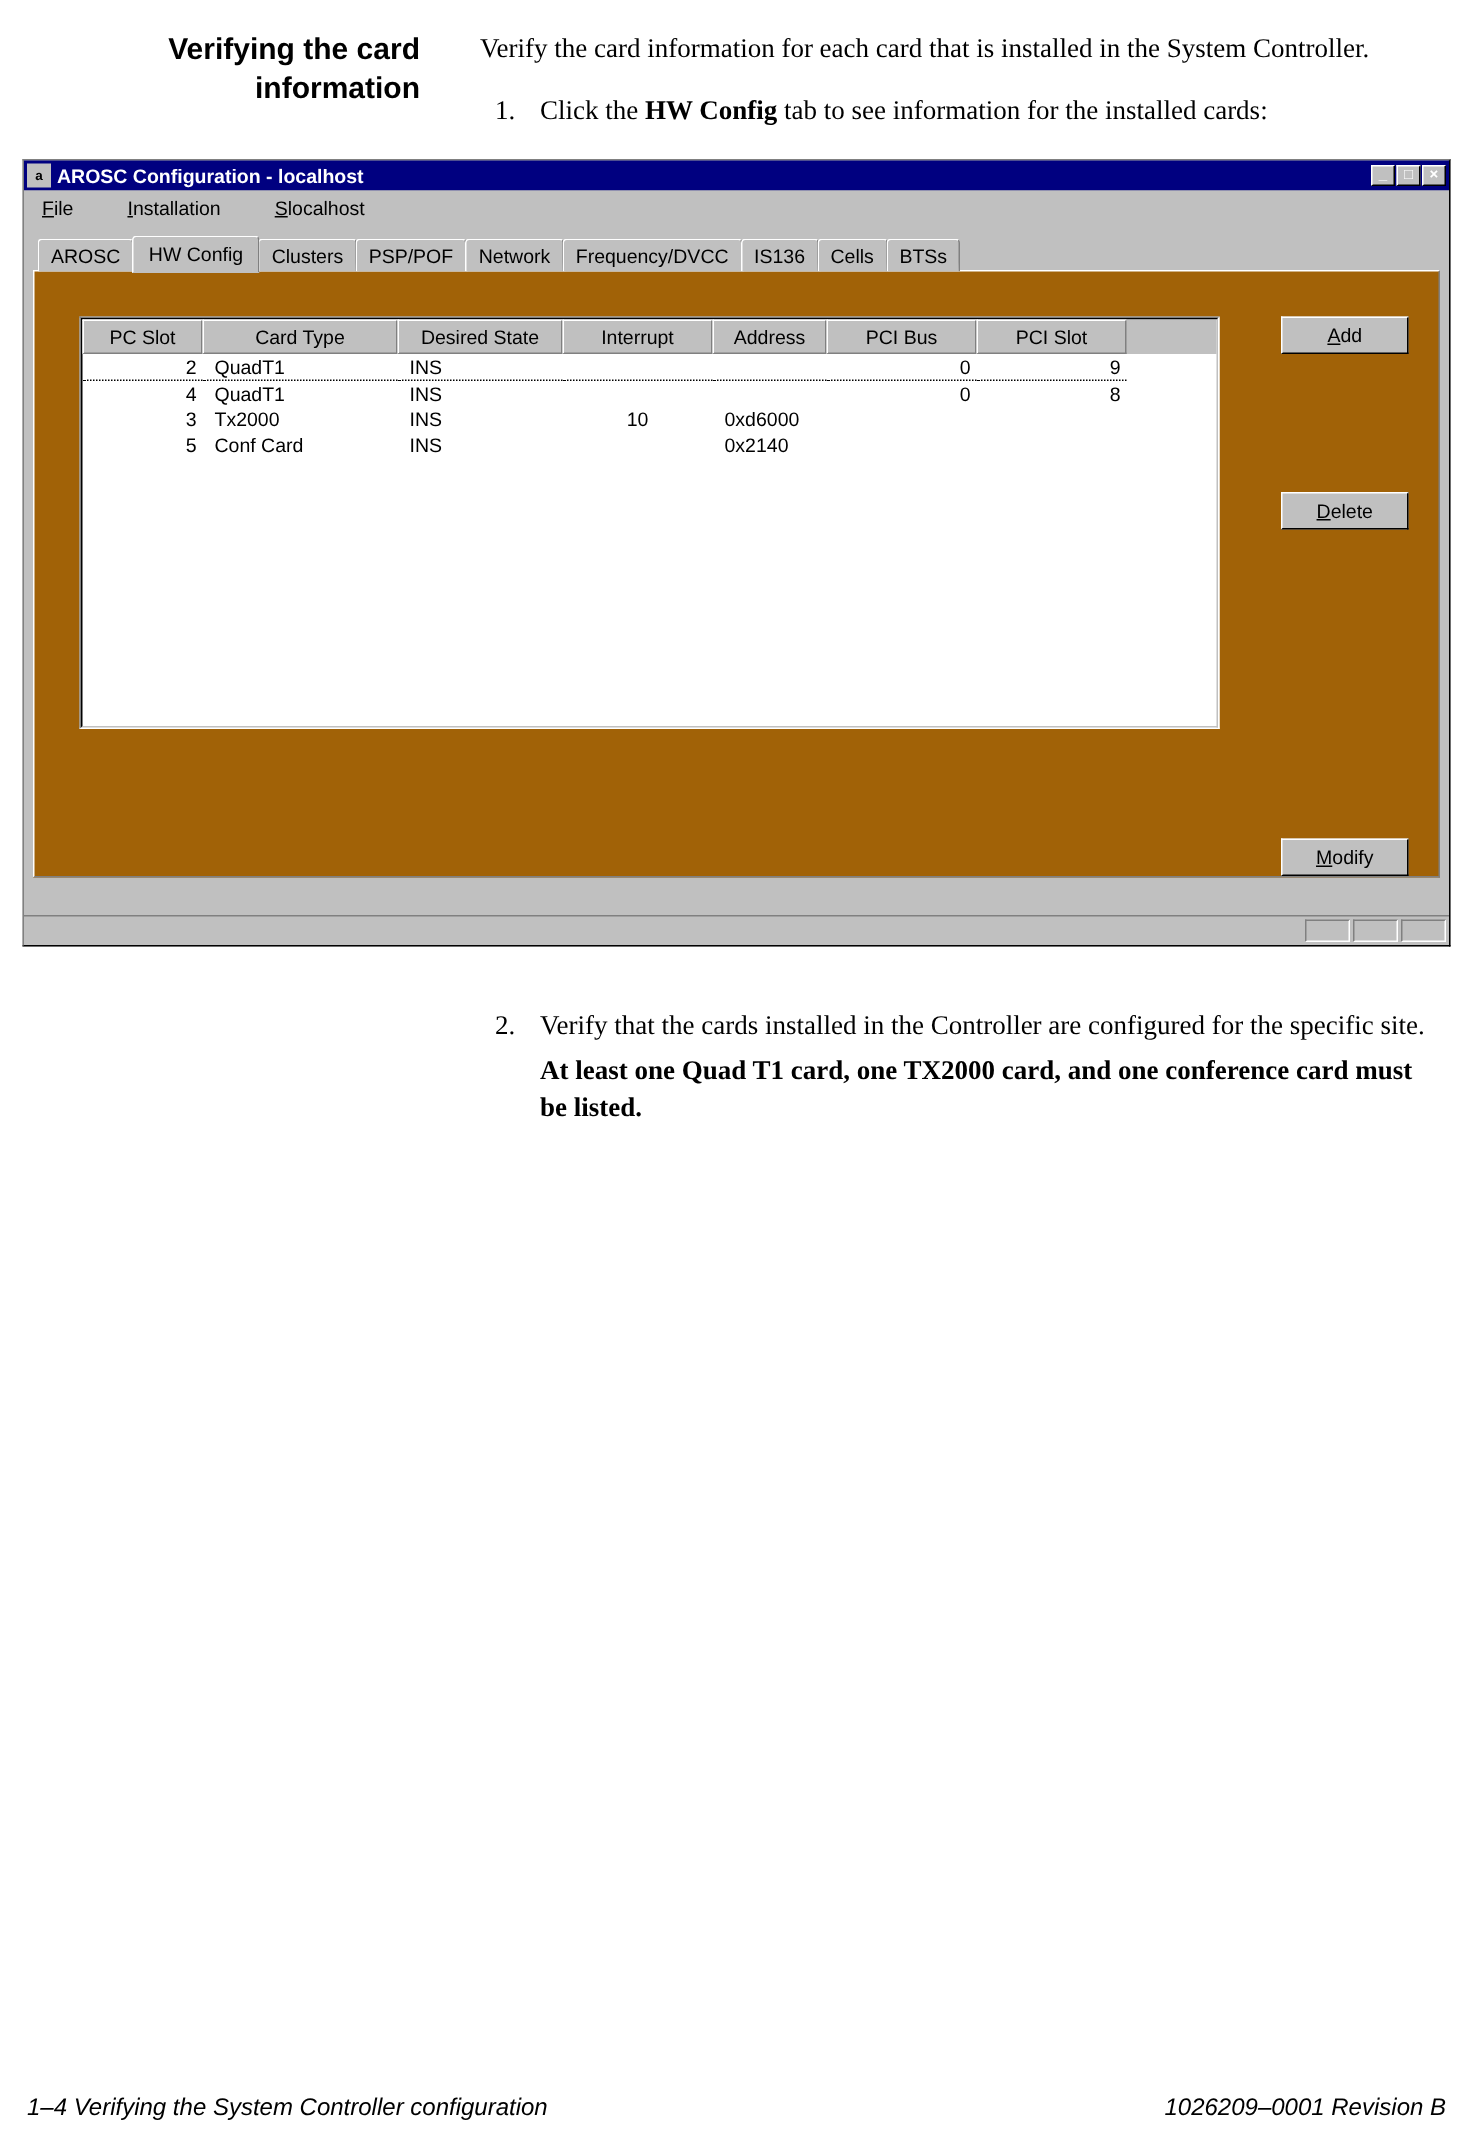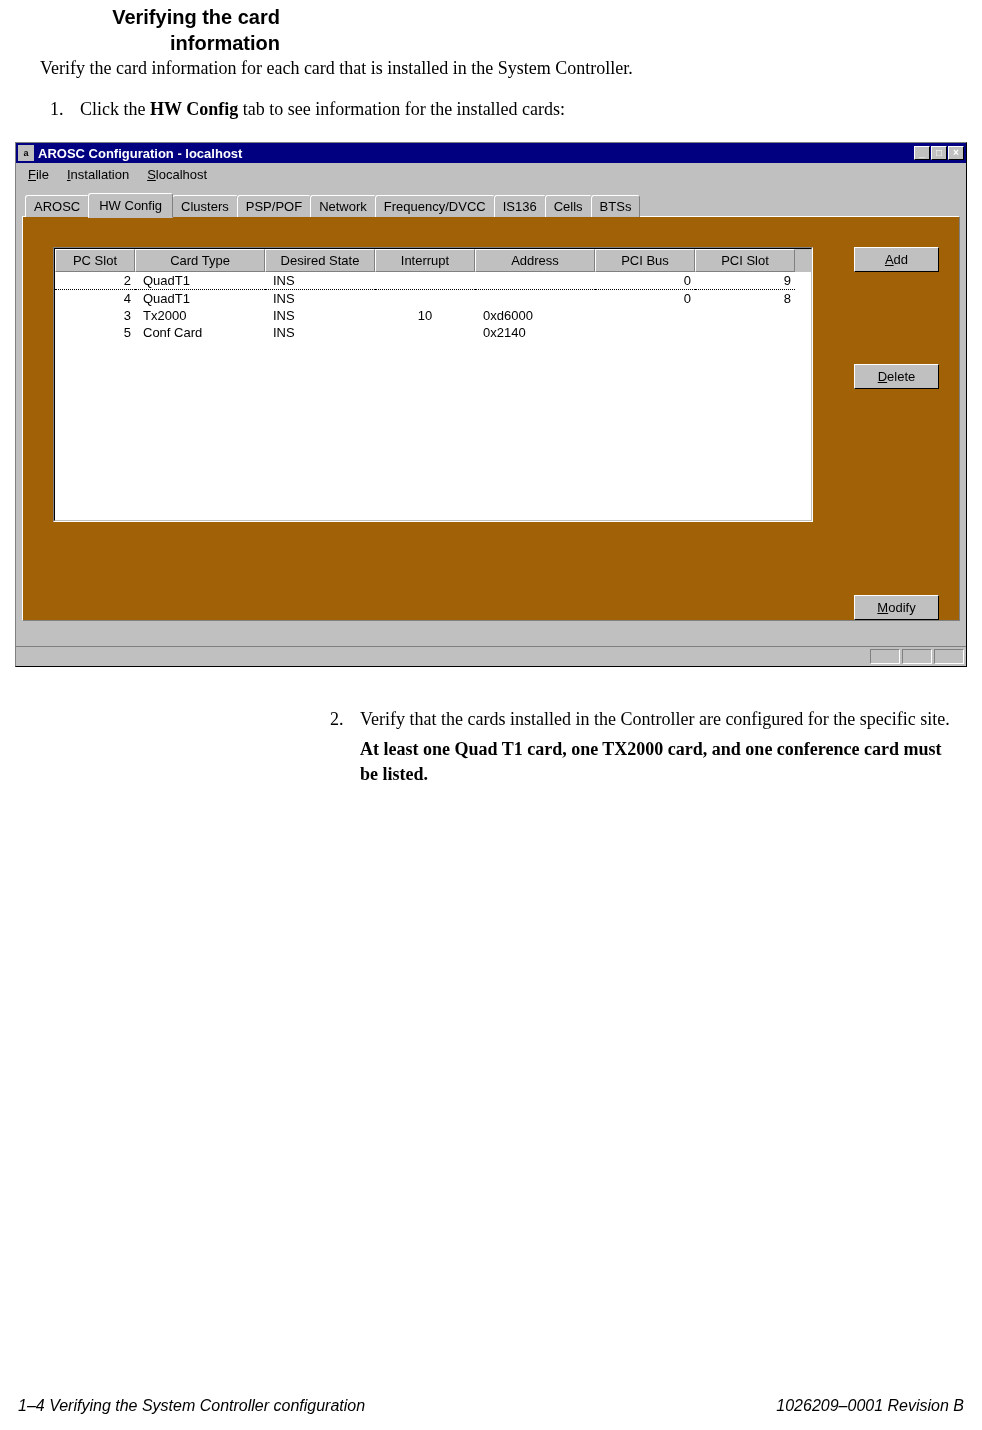--- a/index.html
+++ b/index.html
@@ -10,24 +10,23 @@
       padding: 0;
       font-family: Georgia, 'Times New Roman', serif;
       background: #ffffff;
       width: 982px;
       min-height: 1430px;
       position: relative;
     }
     
     .doc-header {
       display: flex;
-      padding-top: 4px;
+      padding-top: 20px;
       padding-left: 40px;
       padding-right: 30px;
-      flex-direction: column;
     }
     
     .section-title {
       width: 280px;
       text-align: right;
       padding-right: 40px;
       font-family: Arial, Helvetica, sans-serif;
       font-weight: bold;
       font-size: 20px;
       line-height: 1.3;
@@ -116,21 +115,21 @@
       font-family: Arial;
       font-size: 10px;
       font-weight: bold;
       line-height: 1;
     }
     
     .menubar {
       background: #c0c0c0;
       display: flex;
       padding: 2px 4px;
-      gap: 2px;
+      gap: 20px;
     }
     
     .menu-item {
       padding: 2px 8px;
     }
     
     .menu-item .u { text-decoration: underline; }
     
     .client-area {
       background: #c0c0c0;
@@ -215,21 +214,21 @@
       border-bottom: 1px solid #808080;
       text-align: center;
       padding: 3px 4px;
       font-size: 13px;
     }
     
     .col-pcslot { width: 80px; }
     .col-cardtype { width: 130px; }
     .col-desired { width: 110px; }
     .col-interrupt { width: 100px; }
-    .col-address { width: 120px; }
+    .col-address { width: 76px; }
     .col-pcibus { width: 100px; }
     .col-pcislot { width: 100px; }
     
     .lv-row {
       display: flex;
       font-size: 13px;
     }
     
     .lv-row:first-of-type .lv-cell {
       border-bottom: 1px dotted #000;

